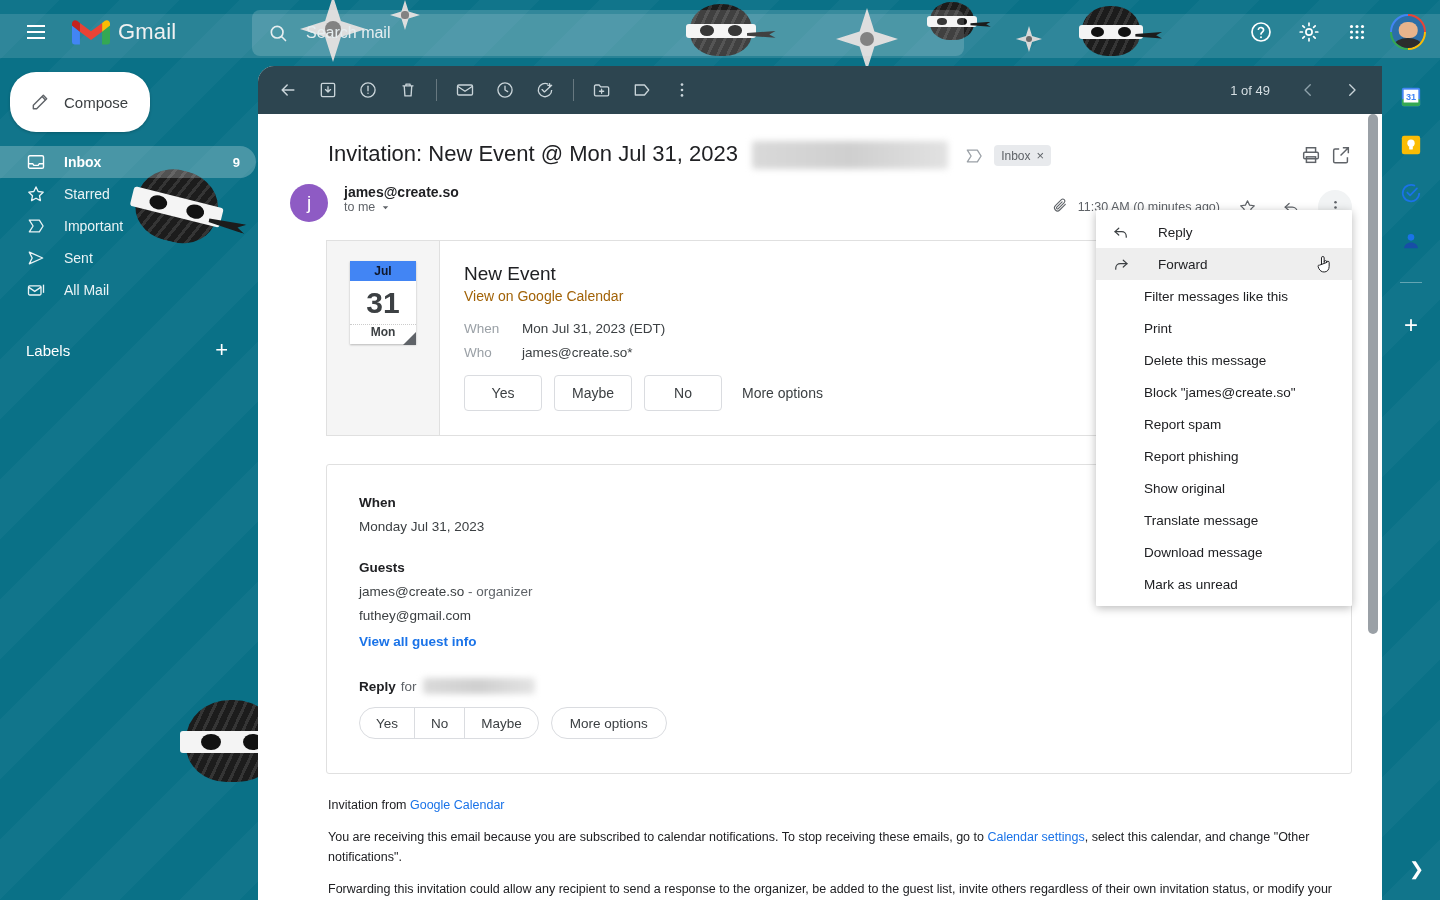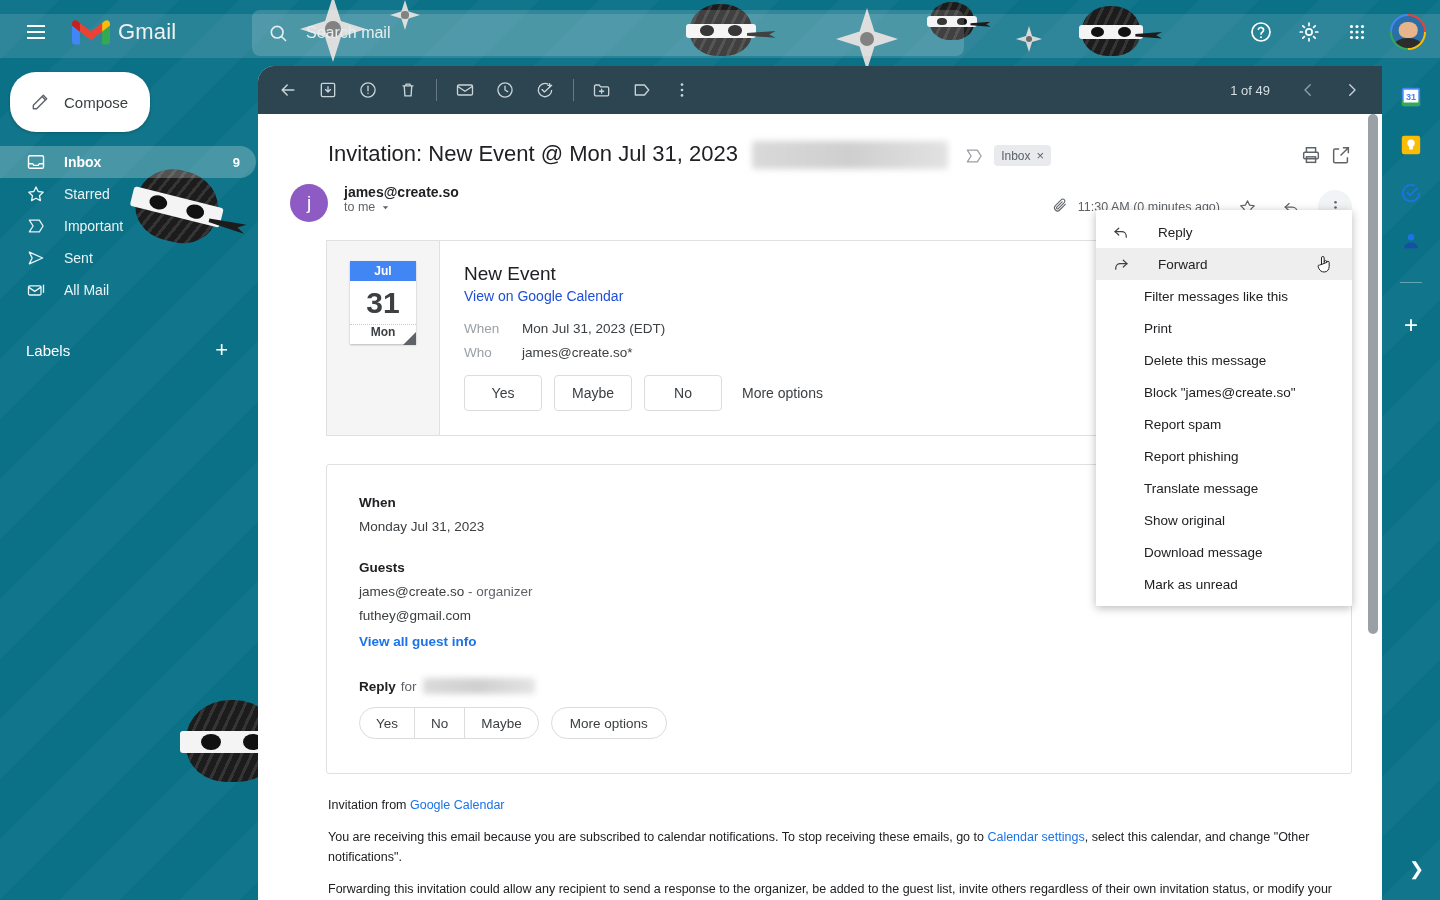--- a/index.html
+++ b/index.html
@@ -183,28 +183,28 @@
   .mbtn { width: 34px; height: 34px; display:flex; align-items:center; justify-content:center; border-radius:50%; cursor:pointer;}
   .mbtn.active { background: #f1f3f4; }
 
   
   .invite-card {
     margin: 16px 30px 0 68px; border: 1px solid #e0e0e0; display: flex; min-height: 196px;
     max-width: 1026px;
   }
   .inv-left { width: 113px; background: #f5f5f5; border-right: 1px solid #e0e0e0; display:flex; align-items:flex-start; justify-content:center; padding-top: 20px;}
   .daychip { width: 66px; box-shadow: 0 1px 2px rgba(0,0,0,.25); background:#fff; position: relative; }
-  .daychip .m { background: #4285f4; color:#ffffff; font-size: 12px; text-align:center; padding: 3px 0; font-weight: bold;}
+  .daychip .m { background: #4285f4; color:#0f172a; font-size: 12px; text-align:center; padding: 3px 0; font-weight: bold;}
   .daychip .d { font-size: 30px; text-align:center; color:#3c4043; padding: 5px 0 4px; font-weight: bold;}
   .daychip .w { font-size: 12px; text-align:center; color:#3c4043; padding-bottom: 5px; border-top: 1px dotted #ccc; font-weight: bold;}
   .daychip .fold { position: absolute; right: 0; bottom: -1px; width: 0; height: 0;
     border-left: 13px solid transparent; border-bottom: 13px solid #5f6368; }
   .inv-body { flex: 1; padding: 22px 20px 18px 24px; }
   .inv-title { font-size: 19px; color: #202124; }
-  .inv-link { font-size: 14px; color: #1d4ed8; margin-top: 3px; display:inline-block; cursor:pointer;}
+  .inv-link { font-size: 14px; color: #a16207; margin-top: 3px; display:inline-block; cursor:pointer;}
   .inv-rows { margin-top: 16px; }
   .inv-row { display:flex; font-size: 13.5px; margin-bottom: 9px; }
   .inv-row .k { width: 58px; color: #9aa0a6; }
   .inv-row .v { color: #3c4043; }
   .inv-btns { margin-top: 15px; display: flex; align-items: center; gap: 12px; }
   .obtn {
     border: 1px solid #dadce0; border-radius: 4px; background: #fff;
     min-width: 78px; height: 36px; font-size: 14px; color: #3c4043;
     display:flex; align-items:center; justify-content:center; cursor: pointer;
   }
@@ -695,24 +695,24 @@
     <div class="ctxitem noicon">
       <span>Block "james@create.so"</span>
     </div>
     <div class="ctxitem noicon">
       <span>Report spam</span>
     </div>
     <div class="ctxitem noicon">
       <span>Report phishing</span>
     </div>
     <div class="ctxitem noicon">
+      <span>Show original</span>
+    </div>
+    <div class="ctxitem noicon">
       <span>Translate message</span>
-    </div>
-    <div class="ctxitem noicon">
-      <span>Show original</span>
     </div>
     <div class="ctxitem noicon">
       <span>Download message</span>
     </div>
     <div class="ctxitem noicon">
       <span>Mark as unread</span>
     </div>
   </div>
 
   <div class="rightrail">

